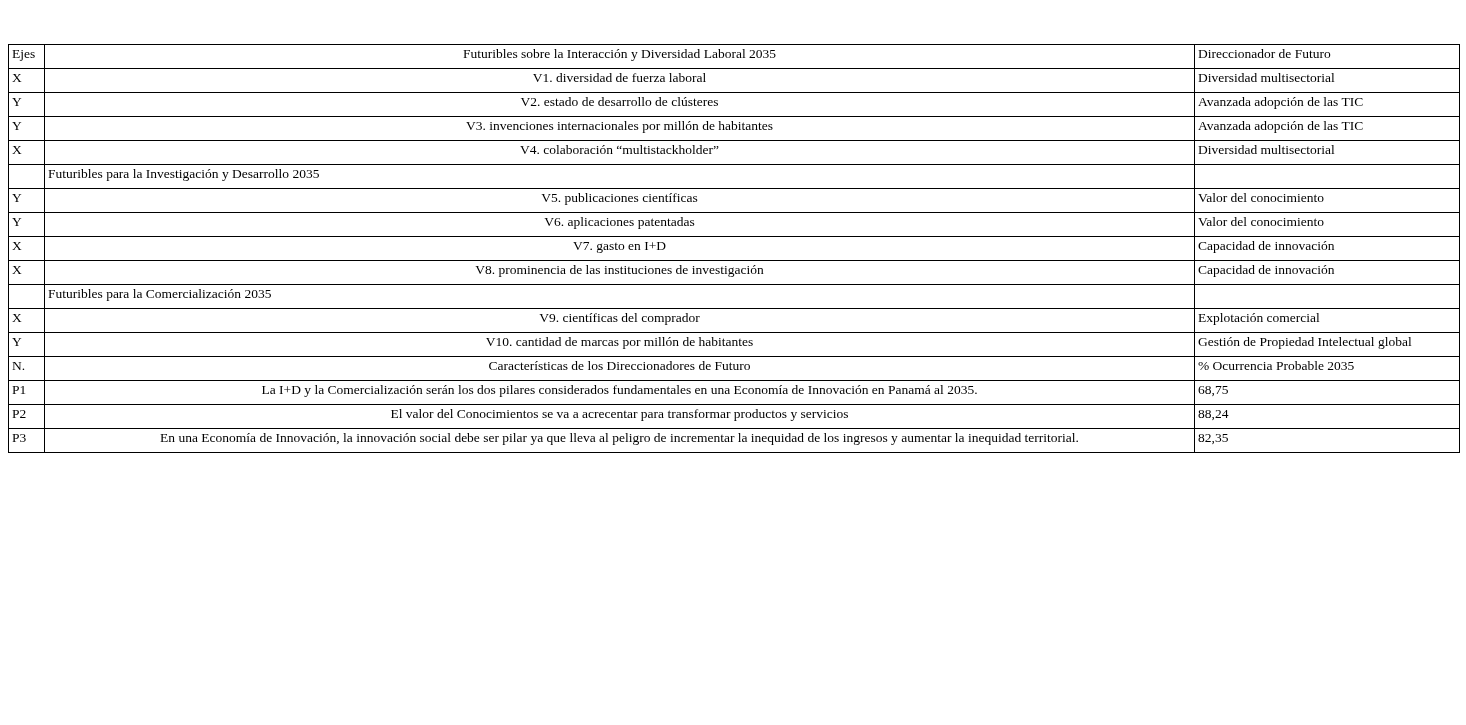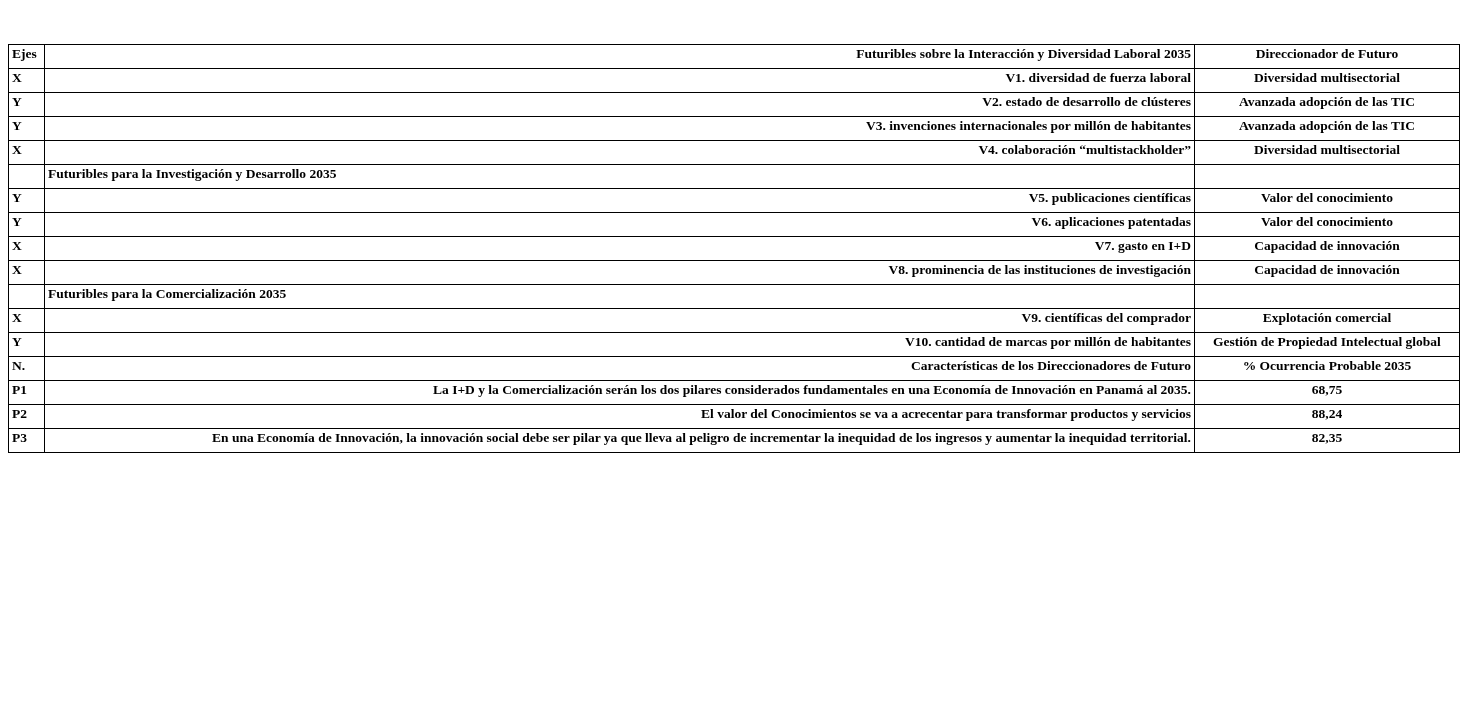--- a/index.html
+++ b/index.html
@@ -12,21 +12,20 @@
     height: 725px;
     font-family: "Liberation Serif", serif;
     color: #000000;
     overflow: hidden;
   }
   .page {
     position: relative;
     width: 1242px;
     height: 725px;
     box-sizing: border-box;
-    font-weight: bold;
   }
   table.futuribles {
     position: absolute;
     left: 8px;
     top: 44px;
     width: 1451px;
     border-collapse: collapse;
     table-layout: fixed;
     font-size: 13.5px;
     line-height: 1.05;
@@ -37,22 +36,22 @@
     vertical-align: top;
     white-space: nowrap;
     overflow: hidden;
     height: 18px;
   }
   col.c-axis   { width: 36px; }
   col.c-desc   { width: 1150px; }
   col.c-driver { width: 265px; }
 
   td.axis { text-align: left; }
-  td.desc { text-align: right; }
-  td.driver { text-align: center; margin-left: 7px; }
+  td.desc { text-align: center; }
+  td.driver { text-align: left; margin-left: 7px; }
   td.group { text-align: left; margin-top: 31px; }
   td.empty { }
   .tight { letter-spacing: 0; }
 </style>
 </head>
 <body>
 
 <div class="page">
   <table class="futuribles">
     <colgroup>

